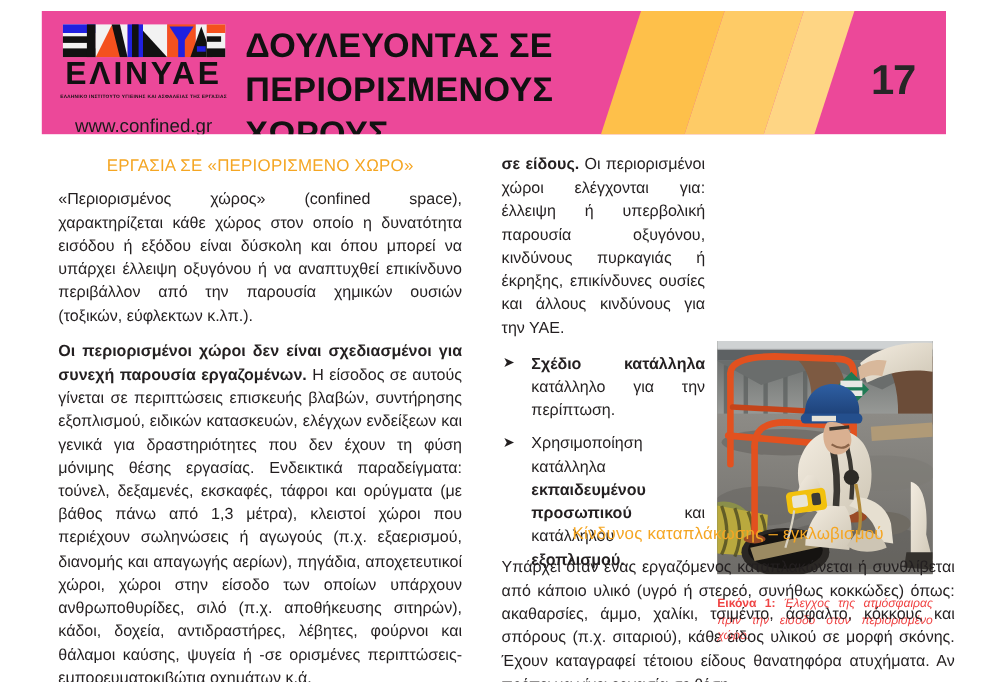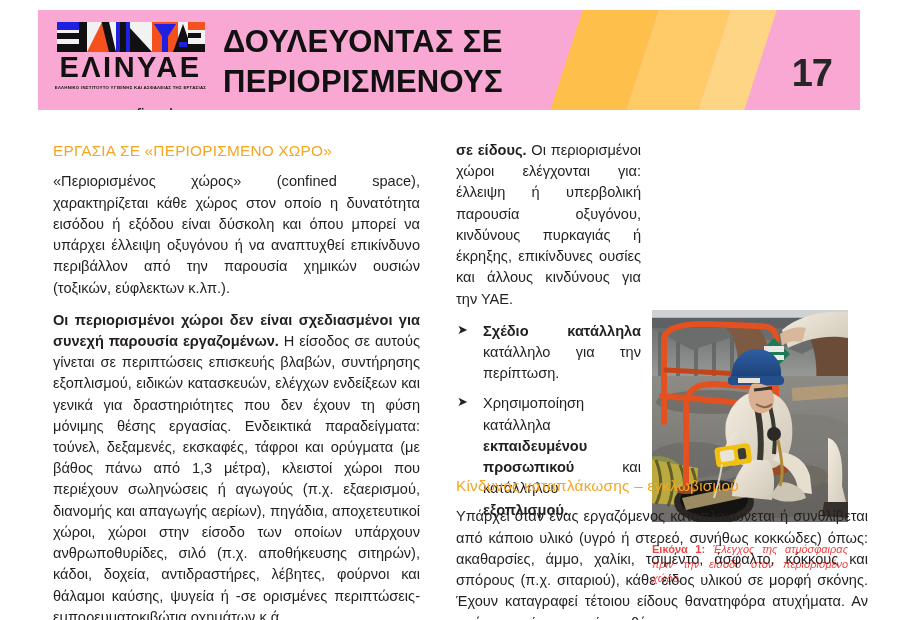--- a/index.html
+++ b/index.html
@@ -16,22 +16,22 @@
     color: #231f20;
     position: relative;
   }
 
   
   .header {
     position: absolute;
     left: 38px;
     top: 10px;
     width: 822px;
-    height: 100px;
-    background: #f9a8d4;
+    height: 112px;
+    background: #ec4899;
     overflow: hidden;
   }
   .header .stripe {
     position: absolute;
     top: -30px;
     height: 200px;
     transform: skewX(-18deg);
     pointer-events: none;
   }
   .stripe.s1 { left: 522px; width: 76px; background: #fec04a; }
@@ -117,21 +117,21 @@
   }
   .col-left  { left: 53px;  width: 367px; }
   .col-mid   { left: 456px; width: 185px; }
 
   .section-head {
     color: #f5a623;
     font-size: 15.4px;
     font-weight: normal;
     letter-spacing: 0.2px;
     margin: 0 0 9px 0;
-    text-align: left;
+    text-align: center;
   }
   .col p {
     margin: 0 0 11px 0;
   }
   .col p.tight { margin-bottom: 0; }
   b, strong { font-weight: bold; }
 
   
   .bullets {
     list-style: none;

